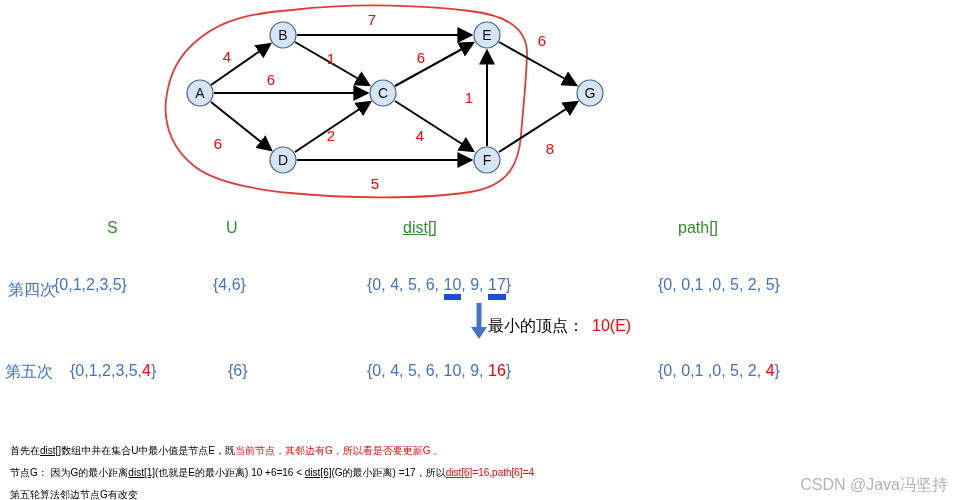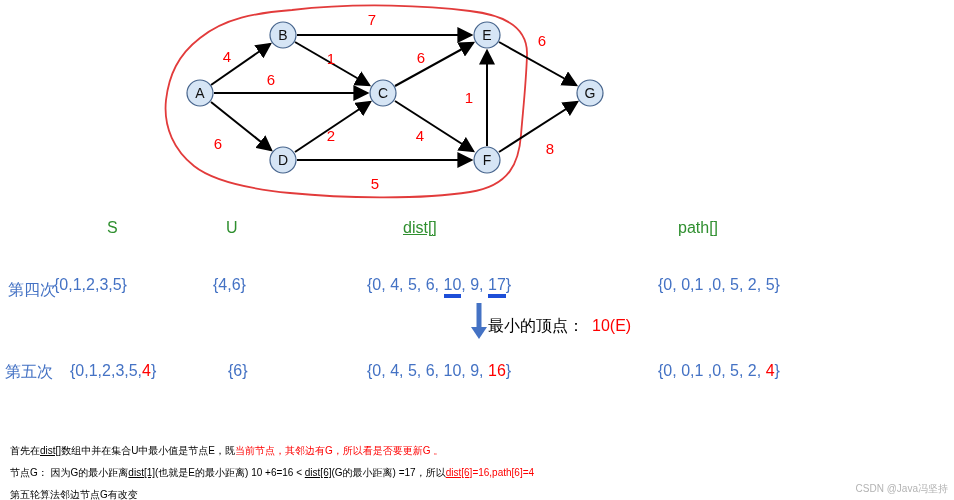--- a/index.html
+++ b/index.html
@@ -9,30 +9,30 @@
     font-family:"Liberation Sans","DejaVu Sans",sans-serif;
     color:#1a1a1a;
   }
   .page { position:relative; width:954px; height:500px; background:#fff; overflow:hidden; }
   .abs { position:absolute; white-space:nowrap; }
   .tbl { font-size:16px; }
   .green { color:#2f8f2f; }
   .blue  { color:#4472c4; }
   .red   { color:#fe0000; }
   .black { color:#000000; }
-  .u-blue { border-bottom:4px solid #1d4ed8; padding-bottom:1px; }
+  .u-blue { border-bottom:6px solid #1d4ed8; padding-bottom:1px; }
   .u-line { text-decoration:underline; }
   .notes { font-size:10px;margin-top:40px; }
   .graph-svg { position:absolute; left:0; top:0; }
   .edge { stroke:#000; stroke-width:2; }
   .node-circle { fill:#d6e5f5; stroke:#46648c; stroke-width:1.2; }
   .node-label { font-size:14px; fill:#111; text-anchor:middle; font-family:"Liberation Sans","DejaVu Sans",sans-serif; }
   .weight { font-size:15px; fill:#fe0000; text-anchor:middle; font-family:"Liberation Sans","DejaVu Sans",sans-serif; }
   .loop { fill:none; stroke:#e23b3b; stroke-width:1.8; stroke-linecap:round; }
-  .watermark { position:absolute; right:6px; bottom:4px; font-size:10px; color:#b3b3b3;margin-top:8px; }
+  .watermark { position:absolute; right:6px; bottom:4px; font-size:16px; color:#b3b3b3;margin-top:8px; }
 </style>
 </head>
 <body>
 
 <div class="page">
 
   <svg class="graph-svg" width="954" height="208" viewBox="0 0 954 208">
     <defs>
       <marker id="arrow" viewBox="0 0 10 10" refX="8.5" refY="5" markerWidth="8" markerHeight="8" orient="auto-start-reverse">
         <path d="M0,0 L10,5 L0,10 z" fill="#000"></path>

